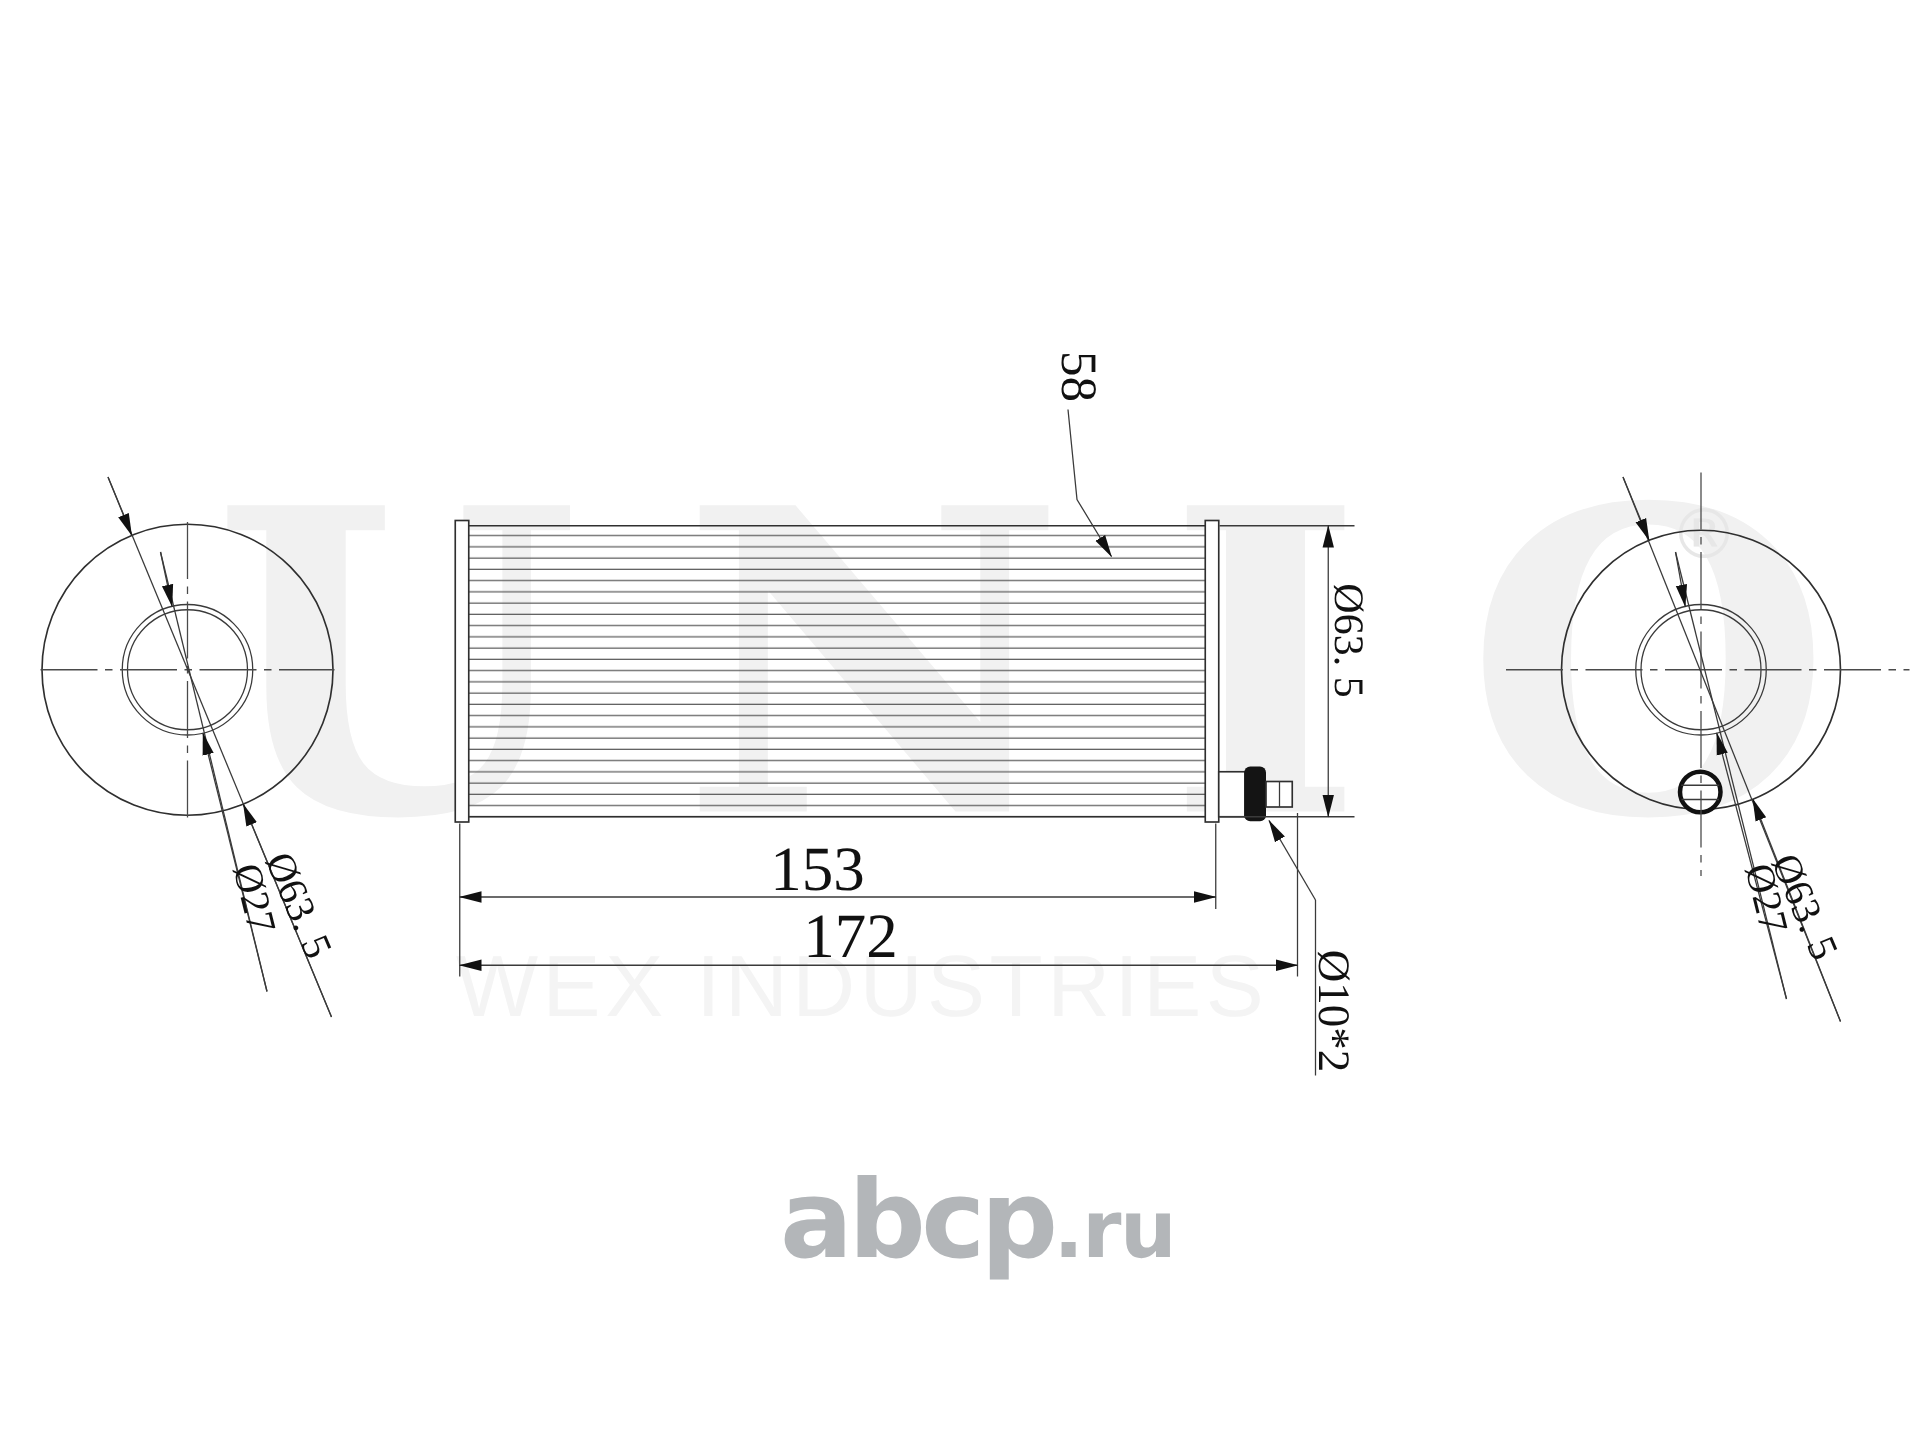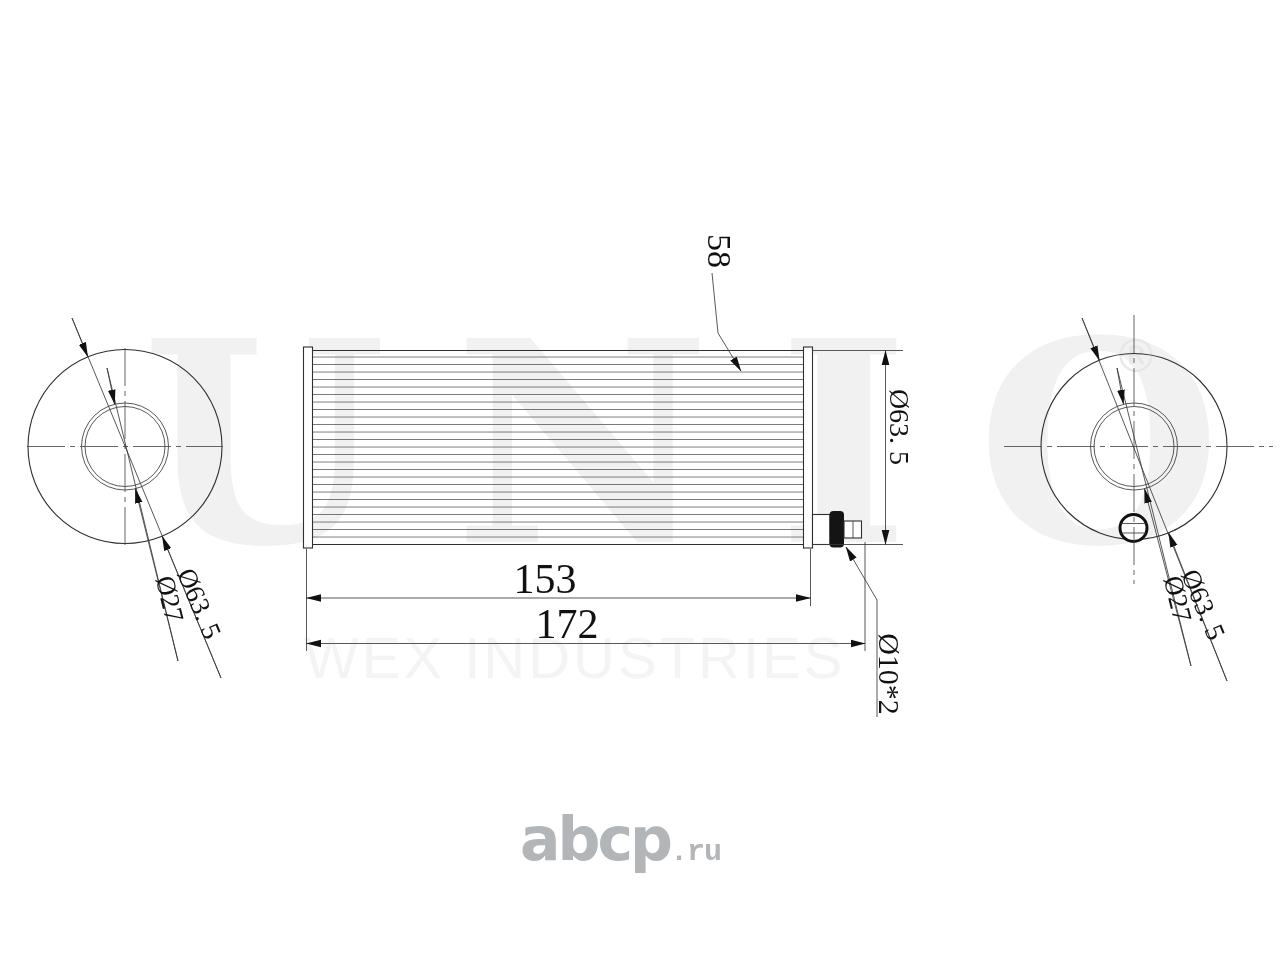--- a/index.html
+++ b/index.html
@@ -8,22 +8,22 @@
   
   .wm{position:absolute;z-index:0;white-space:nowrap;user-select:none;}
   #wm-brand{left:142px;top:304px;font-family:"DejaVu Serif",serif;font-weight:bold;
             font-size:280px;line-height:1;letter-spacing:68px;color:#f1f1f1;}
   #wm-reg{left:1113px;top:333px;font-family:"DejaVu Sans",sans-serif;
           font-size:46px;line-height:1;color:#e7e7e7;}
   #wm-tagline{left:304px;top:581px;font-size:58px;line-height:1;letter-spacing:3px;
               color:#f4f4f4;font-family:"Liberation Sans",sans-serif;margin-top:48px;}
   #logo{left:520px;top:777px;display:flex;align-items:baseline;z-index:0;
         font-family:"DejaVu Sans",sans-serif;font-weight:bold;color:#b3b6b9;}
-  #logo .main{font-size:60px;line-height:1;letter-spacing:-3px;margin-top:32px;}
-  #logo .suffix{font-size:30px;line-height:1;letter-spacing:-1px;font-family:Liberation Mono, monospace;}
+  #logo .main{font-size:72px;line-height:1;letter-spacing:-3px;}
+  #logo .suffix{font-size:53px;line-height:1;letter-spacing:-1px;}
   
   svg#drawing{position:absolute;left:0;top:0;z-index:1;}
   .ln{stroke:#2f2f2f;stroke-width:1.1;fill:none;}
   .thin{stroke:#3a3a3a;stroke-width:0.85;fill:none;}
   .cl{stroke:#4a4a4a;stroke-width:0.85;fill:none;stroke-dasharray:38 5 5 5;}
   .white{fill:#ffffff;}
   .dim{font-family:"Liberation Serif",serif;fill:#111111;}
 </style>
 </head>
 <body>

